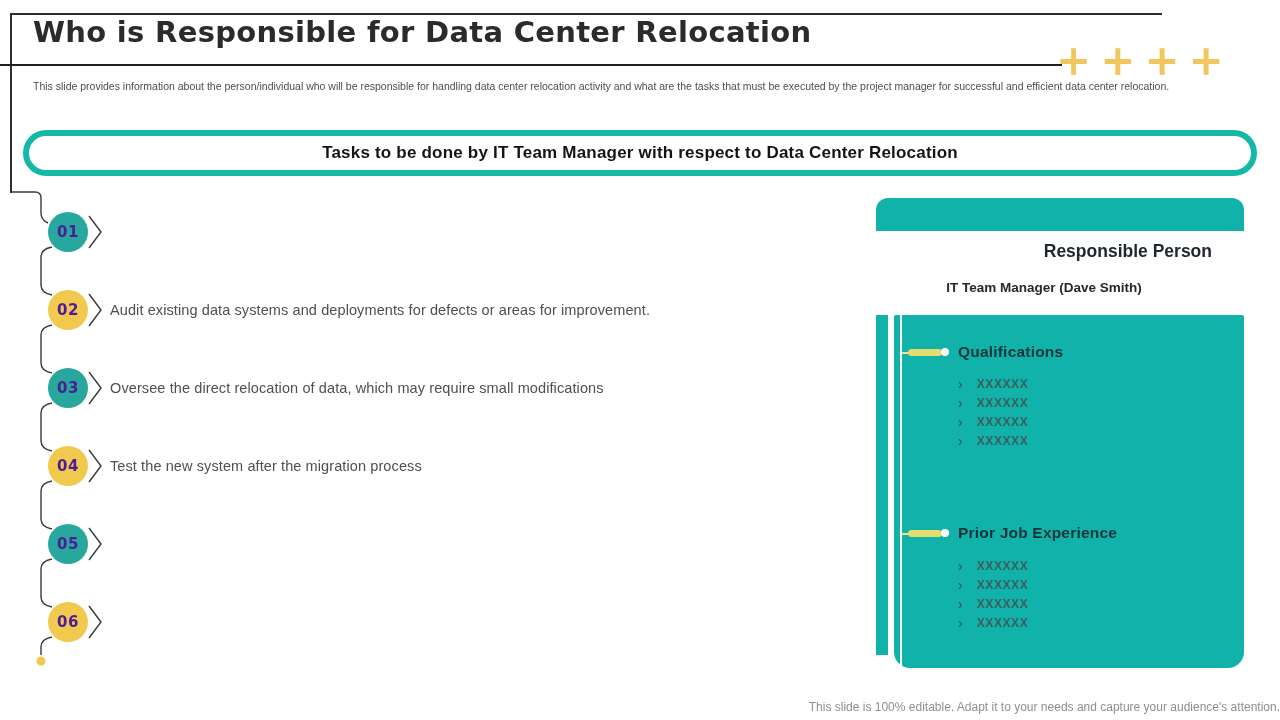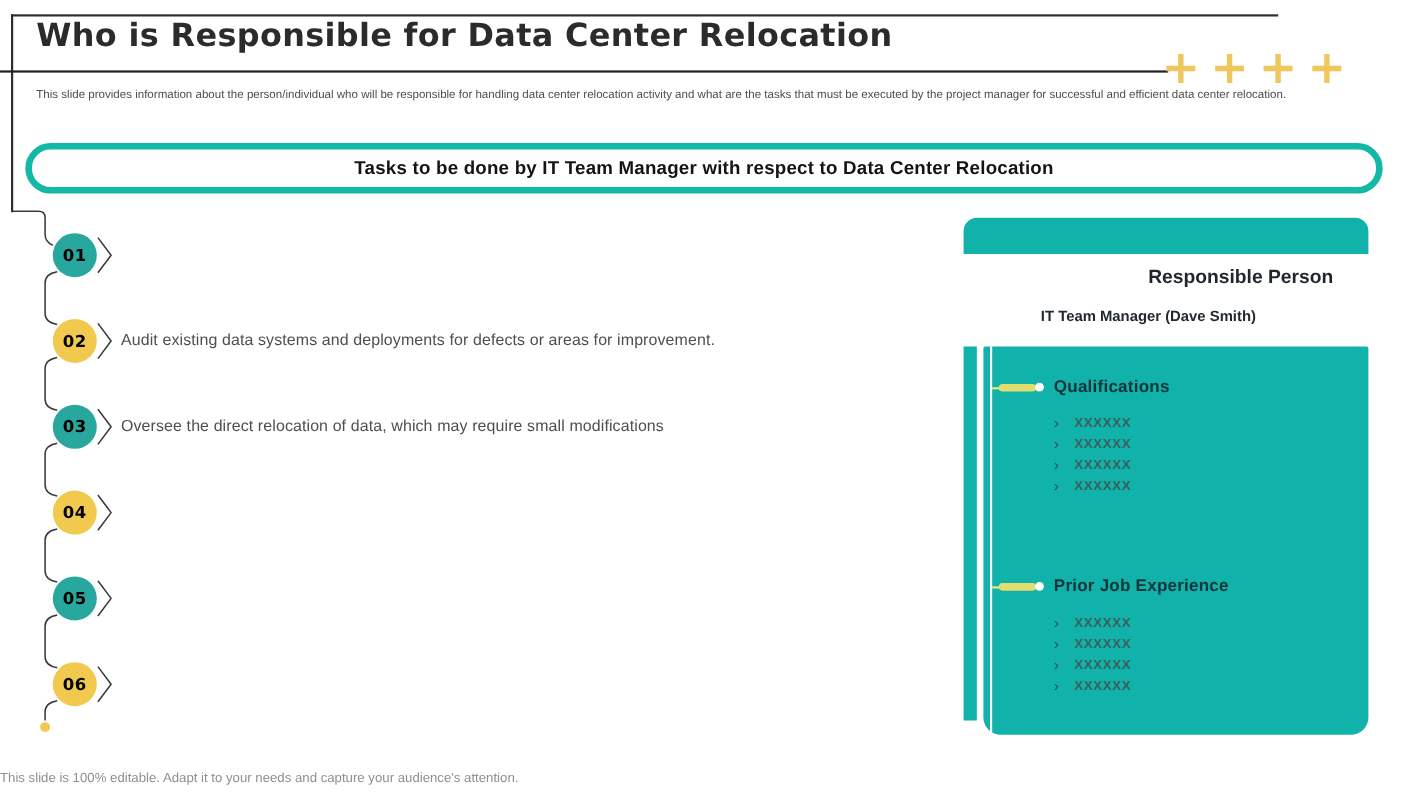--- a/index.html
+++ b/index.html
@@ -32,21 +32,21 @@
   }
   .banner-text{font-size:17px;font-weight:bold;color:#141414;letter-spacing:0.2px;}
 
   .rail{left:0;top:180px;}
 
   .task{position:absolute;left:0;height:40px;width:780px;}
   .badge{
     position:absolute;left:48px;top:0;width:40px;height:40px;border-radius:50%;
     display:flex;align-items:center;justify-content:center;
     font-family:"DejaVu Sans",sans-serif;font-weight:800;font-size:15px;
-    color:#000000;letter-spacing:0.5px;
+    color:#4c1d95;letter-spacing:0.5px;
   }
   .badge.teal{background:#27a79d;}
   .badge.yellow{background:#f2c94f;}
   .task-chevron{position:absolute;left:87px;top:1px;}
   .task-text{
     position:absolute;left:110px;top:0;height:40px;display:flex;align-items:center;
     font-size:14.5px;color:#4f4f4f;letter-spacing:0.1px;white-space:nowrap;
   }
 
   
@@ -59,21 +59,21 @@
 
   .marker-line{height:2px;background:#ece686;left:902px;width:44px;}
   .marker-pill{height:7px;border-radius:4px;background:#e3dd6f;left:908px;width:34px;}
   .marker-dot{width:8px;height:8px;border-radius:50%;background:#ffffff;left:941px;}
 
   .section-title{left:958px;font-size:15.5px;font-weight:bold;color:#12343c;letter-spacing:0.2px;}
   .bullet-row{left:958px;display:flex;gap:14px;align-items:center;height:19px;}
   .bullet-glyph{color:#2f4f4e;font-size:14px;line-height:14px;}
   .bullet-text{font-size:12px;font-weight:bold;color:#3c5e5c;letter-spacing:0.6px;}
 
-  .footer{left:0;top:700px;width:1280px;text-align:left;font-size:12px;color:#8f8f8f;}
+  .footer{left:0;top:700px;width:1280px;text-align:right;font-size:12px;color:#8f8f8f;}
 </style>
 </head>
 <body>
 
 <div class="abs top-frame-line"></div>
 <div class="abs left-frame-line"></div>
 <div class="abs title-underline"></div>
 
 <div class="abs slide-title">Who is Responsible for Data Center Relocation</div>
 <div class="abs plus-row">
@@ -119,20 +119,21 @@
   <svg class="task-chevron" width="18" height="38" viewBox="0 0 18 38">
       <polyline points="2,3 14,19 2,35" fill="none" stroke="#3a3a3a" stroke-width="1.4" stroke-linejoin="round"></polyline>
     </svg>
   <div class="task-text">Oversee the direct relocation of data, which may require small modifications</div>
 </div>
 <div class="task" style="top:446px">
   <div class="badge yellow">04</div>
   <svg class="task-chevron" width="18" height="38" viewBox="0 0 18 38">
       <polyline points="2,3 14,19 2,35" fill="none" stroke="#3a3a3a" stroke-width="1.4" stroke-linejoin="round"></polyline>
     </svg>
+  <div class="task-text">Test the new system after the migration process</div>
 </div>
 <div class="task" style="top:524px">
   <div class="badge teal">05</div>
   <svg class="task-chevron" width="18" height="38" viewBox="0 0 18 38">
       <polyline points="2,3 14,19 2,35" fill="none" stroke="#3a3a3a" stroke-width="1.4" stroke-linejoin="round"></polyline>
     </svg>
 </div>
 <div class="task" style="top:602px">
   <div class="badge yellow">06</div>
   <svg class="task-chevron" width="18" height="38" viewBox="0 0 18 38">

